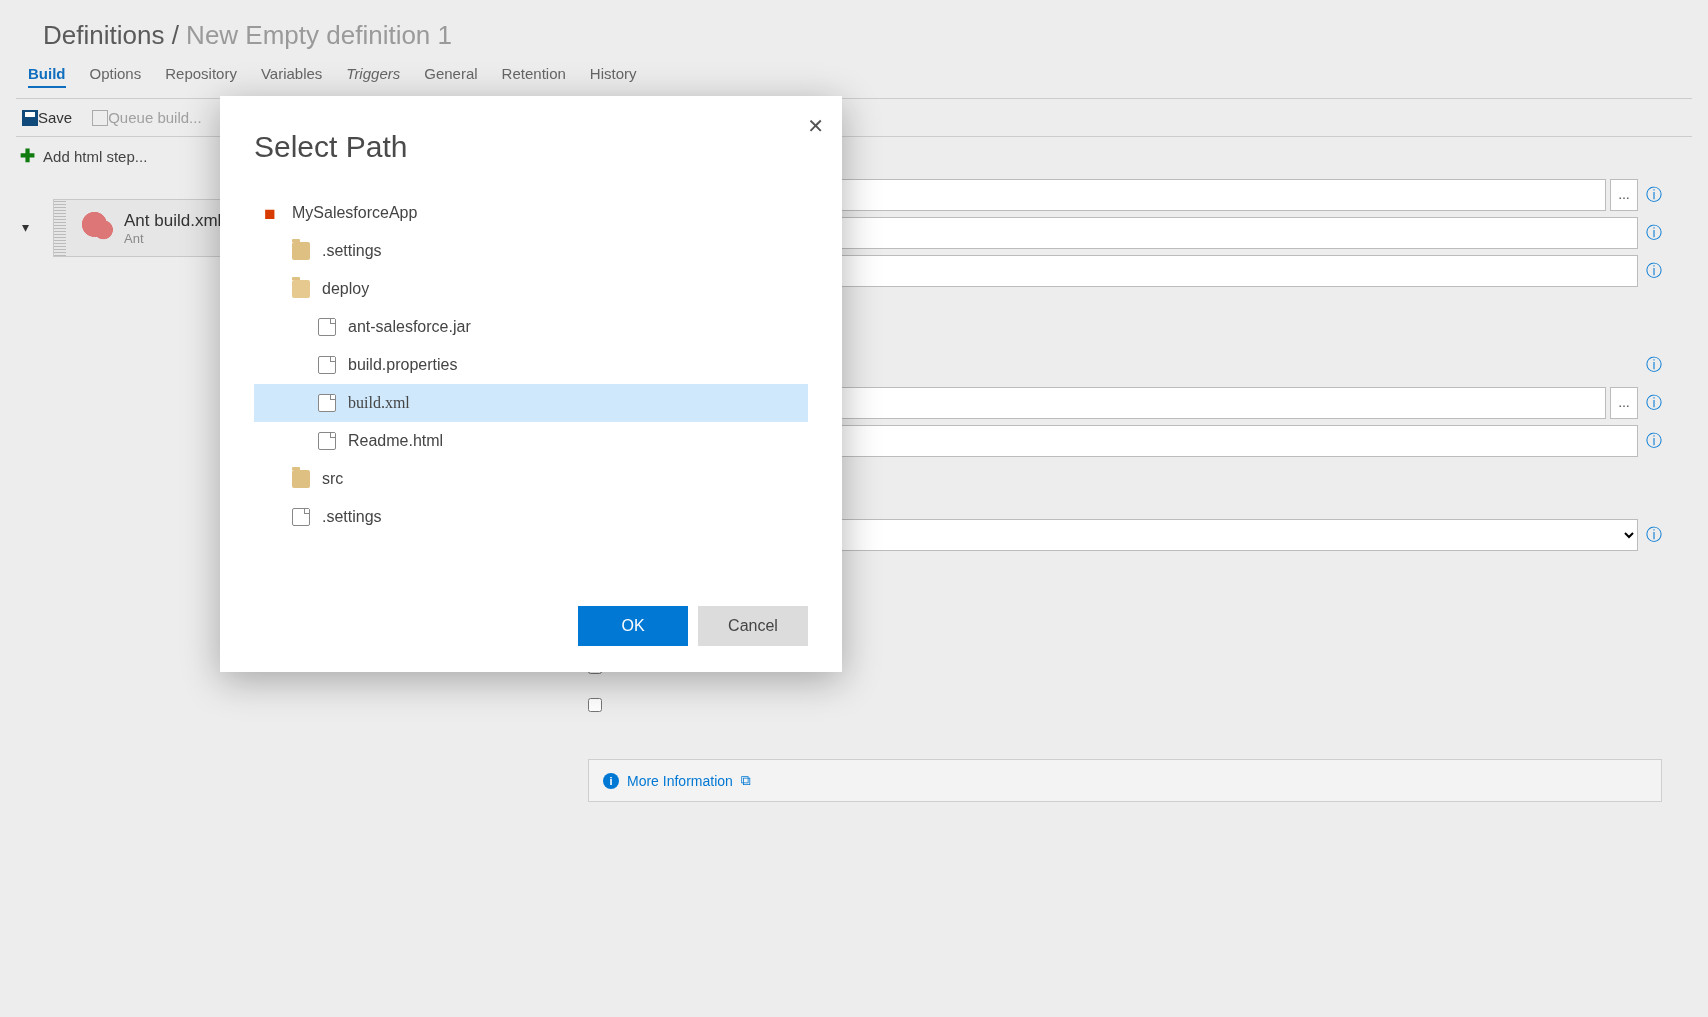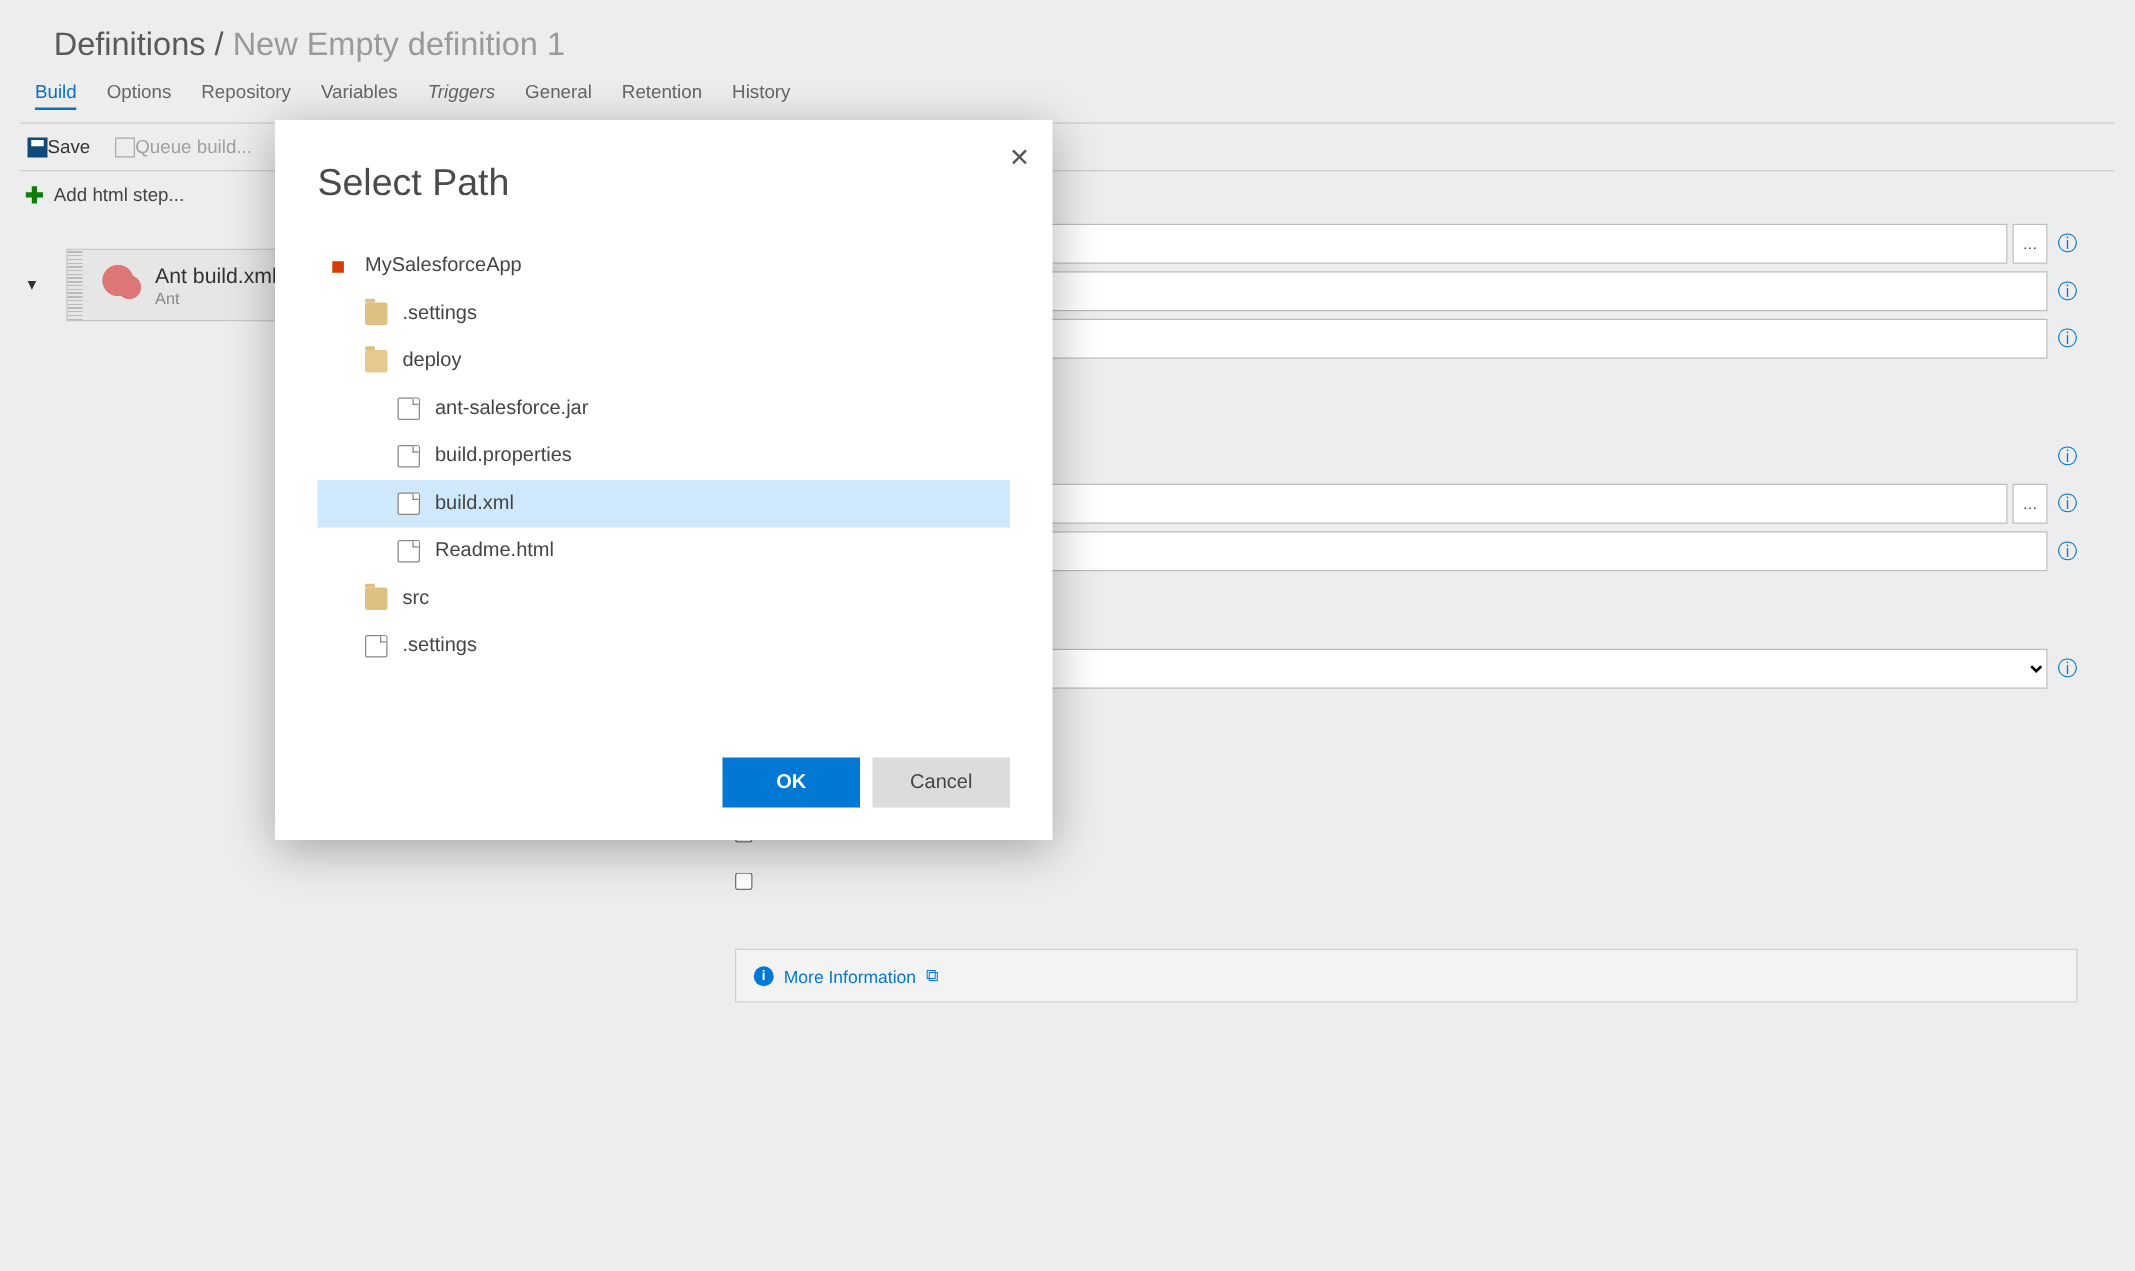--- a/index.html
+++ b/index.html
@@ -24,21 +24,21 @@
 
 
 .tabs {
   display: flex;
   gap: 24px;
   padding: 0 28px 10px;
   font-size: 15px;
   color: #666;
 }
 .tabs .tab { cursor: pointer; padding: 4px 0; }
-.tabs .tab.active { color: #106ebe; font-weight: 400; border-bottom: 2px solid #106ebe; }
+.tabs .tab.active { color: #106ebe; font-weight: 700; border-bottom: 2px solid #106ebe; }
 .tabs .tab.italic { font-style: italic; }
 
 .hr { border-bottom: 1px solid #ccc; margin: 0 16px; }
 
 
 .toolbar {
   display: flex;
   align-items: center;
   padding: 10px 22px;
   gap: 20px;
@@ -101,32 +101,32 @@
   position: absolute; left: 220px; top: 96px; width: 622px; background:#fff;
   box-shadow: 0 8px 36px rgba(0,0,0,0.3); padding: 34px 34px 26px;
 }
 .modal .close { position:absolute; top:18px; right:18px; font-size:20px; cursor:pointer; color:#555; }
 .modal h1 { font-size: 30px; font-weight: 400; color:#4a4a4a; margin-bottom: 30px; }
 
 .tree { font-size: 16px; color:#444; }
 .tree-item { display:flex; align-items:center; height:38px; padding-left: 8px; cursor:pointer; }
 .tree-item.indent1 { padding-left: 38px; }
 .tree-item.indent2 { padding-left: 64px; }
-.tree-item.selected { background:#cfe8fb; }
+.tree-item.selected { background:#cfe8fb;font-family:Liberation Serif, serif; }
 .tree-item .ticon { width:18px; height:18px; margin-right:12px; display:inline-flex; align-items:center; justify-content:center; }
 .folder { background:#dfc083; border-radius:2px; position:relative; }
 .folder::before{content:'';position:absolute;top:-3px;left:0;width:8px;height:3px;background:#dfc083;border-radius:1px 1px 0 0;}
 .folder.open{ background:#e6c98f; }
 .file { border:1px solid #888; background:#fff; border-radius:2px; position:relative; width:14px; height:17px;}
 .file::after{content:'';position:absolute;top:0;right:0;width:4px;height:4px;background:#fff;border-left:1px solid #888;border-bottom:1px solid #888;}
 .repo { color:#d83b01; font-weight:bold; transform: rotate(45deg); font-size:16px; }
 
 .modal-footer { display:flex; justify-content:flex-end; gap:10px; margin-top: 70px; }
 .modal-footer button { width: 110px; height: 40px; border:none; font-size:16px; cursor:pointer; }
-.btn-ok { background:#0078d4; color:#fff;font-weight:bold; }
+.btn-ok { background:#0078d4; color:#fff; }
 .btn-cancel { background:#dcdcdc; color:#444; }
 </style>
 </head>
 <body>
 
 <div class="breadcrumb">
   <span>Definitions</span>
   <span>/</span>
   <span class="current">New Empty definition 1</span>
 </div>

